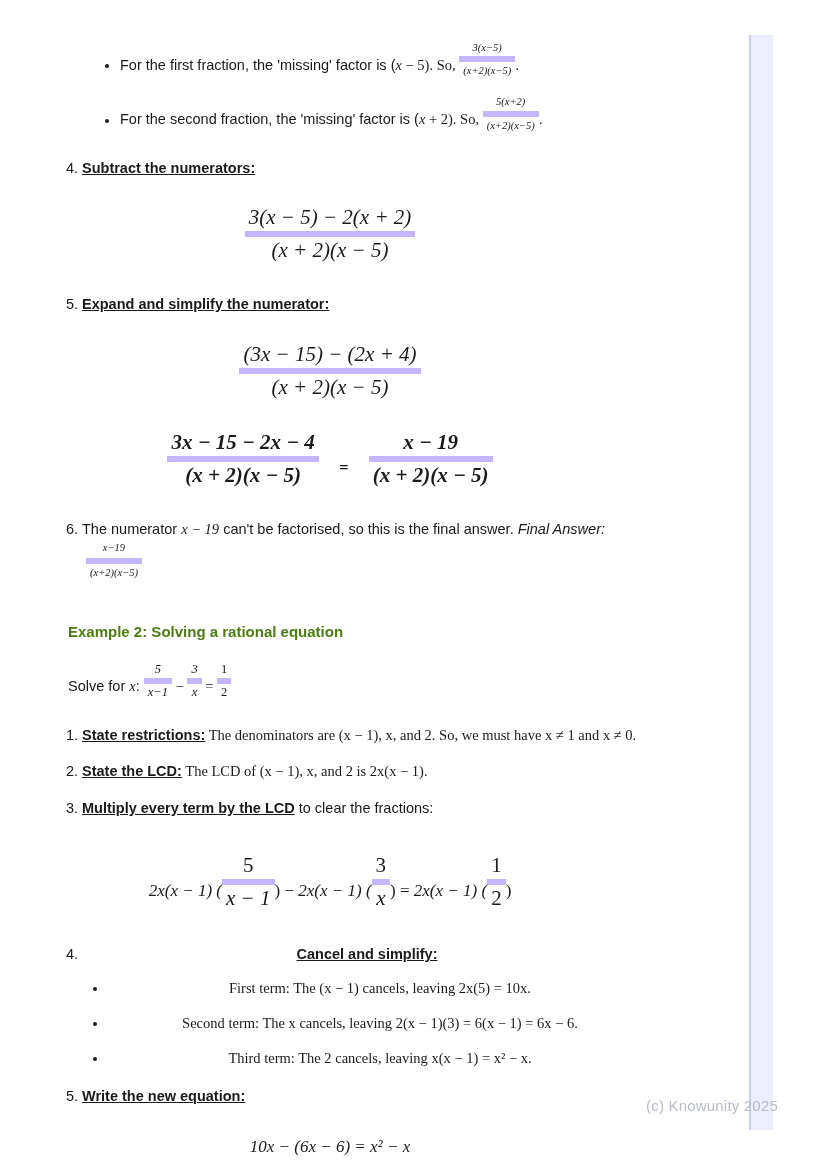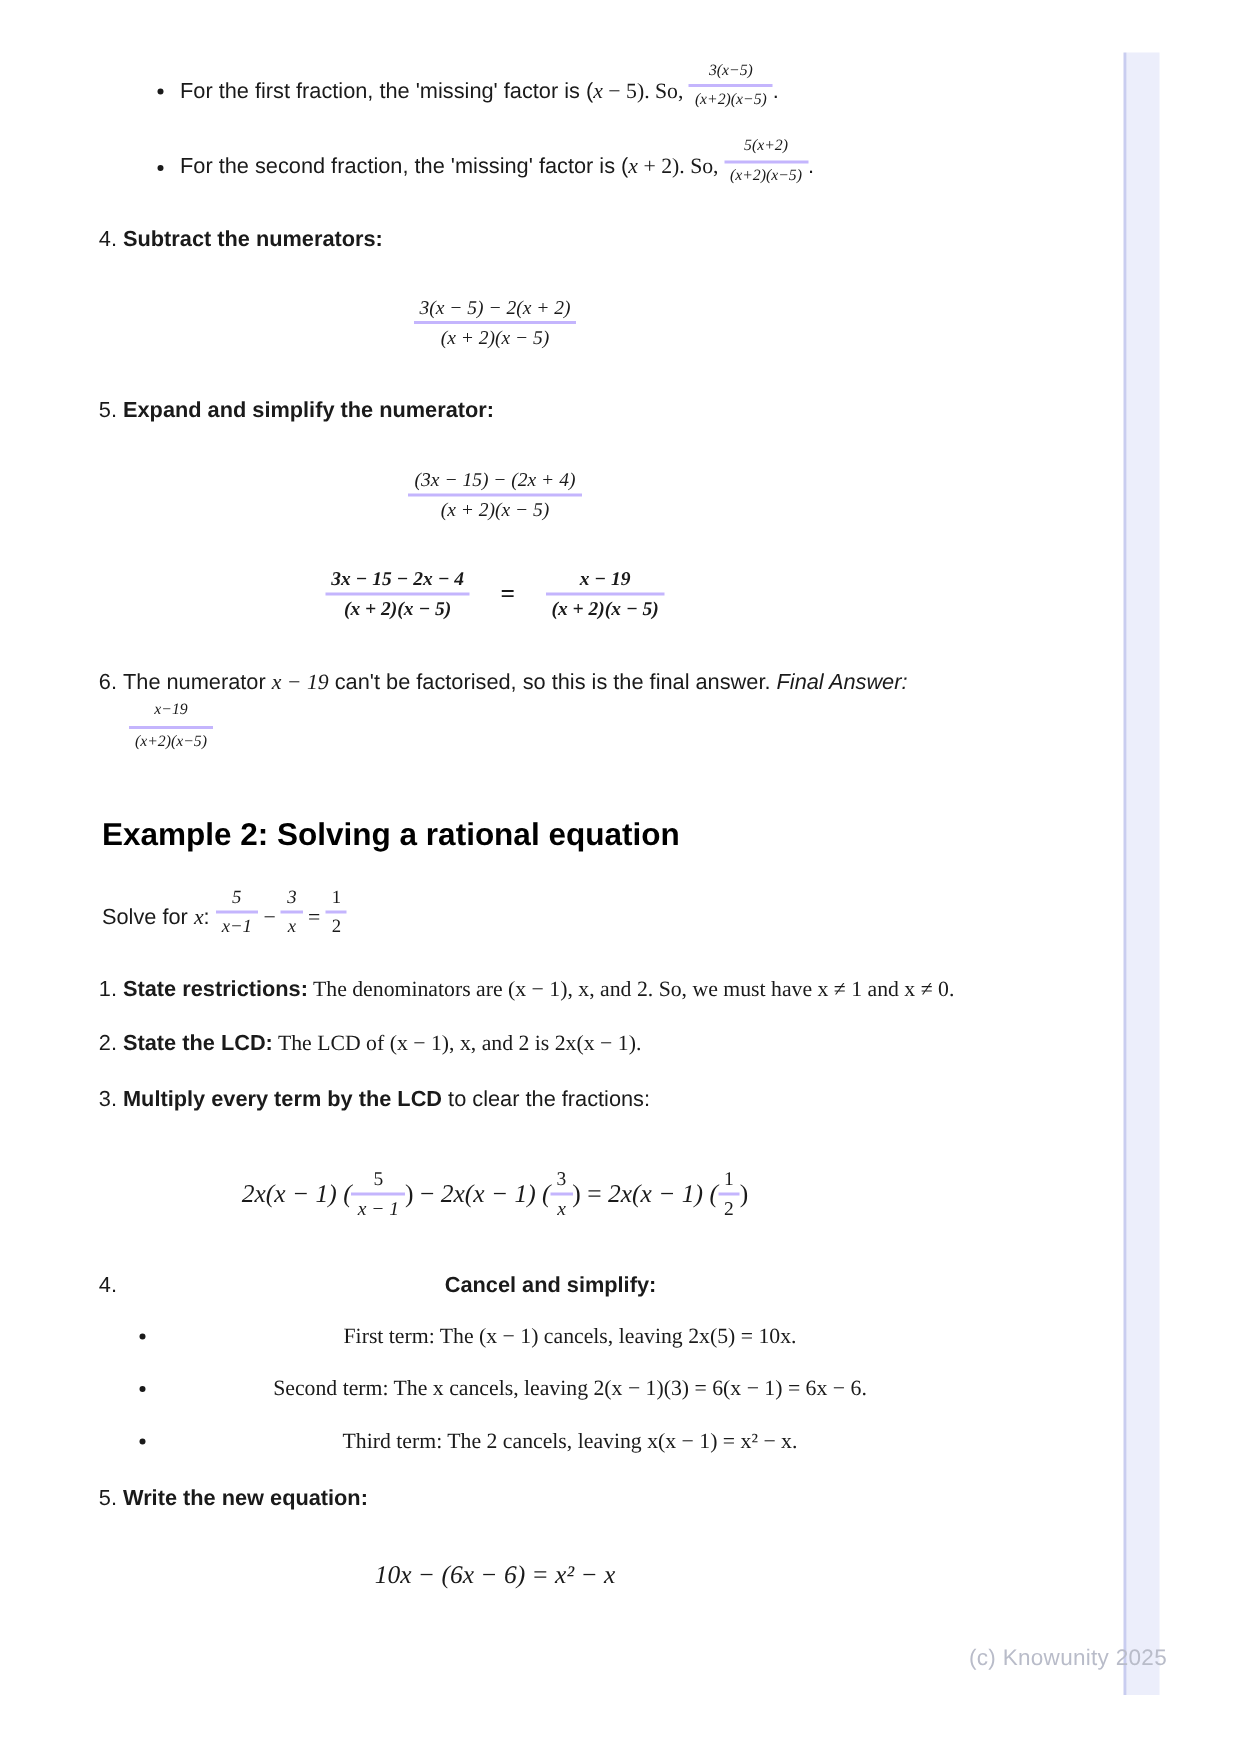--- a/index.html
+++ b/index.html
@@ -82,65 +82,66 @@
     margin-left: 92px;
     margin-top: 10px;
     width: 560px;
   }
   .steps-block {
     margin-left: 52px;
     width: 600px;
   }
   b, strong {
     font-weight: bold;
+    text-decoration: underline;
   }
   .eq {
     text-align: center;
     margin: 26px 0 30px 0;
     width: 660px;
     font-family: "Liberation Serif", serif;
     font-size: 17px;
   }
   
   .frac {
     display: inline-block;
     vertical-align: middle;
     text-align: center;
     font-family: "Liberation Serif", serif;
   }
   .frac > .num {
     display: block;
     padding: 0 4px 1px 4px;
-    border-bottom: 2px solid #c4b5fd;
+    border-bottom: 6px solid #c4b5fd;
   }
   .frac > .den {
     display: block;
     padding: 1px 4px 0 4px;
   }
   .frac.small {
     font-size: 10.5px;
     vertical-align: -4px;
   }
   .frac.mid {
     font-size: 12.5px;
     vertical-align: -5px;
   }
   .frac.big {
-    font-size: 13px;
+    font-size: 21px;
     vertical-align: -9px;
   }
   .note-italic {
     font-style: italic;
     font-size: 14.5px;
     margin: 30px 0 0 92px;
     color: #1a1a1a;
   }
   h2.example-title {
-    color: #000000;
-    font-size: 21px;
+    color: #4d7c0f;
+    font-size: 15px;
     font-weight: bold;
     margin: 42px 0 22px 68px;
   }
   .solve-line {
     margin: 0 0 24px 68px;
     font-size: 14.5px;
   }
   .copyright {
     position: absolute;
     right: 50px;

